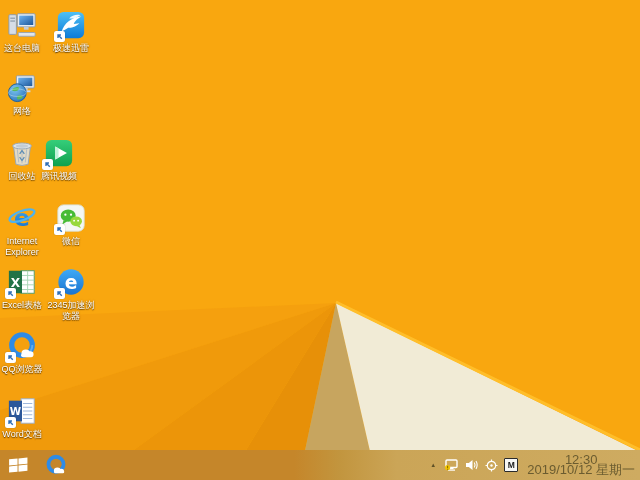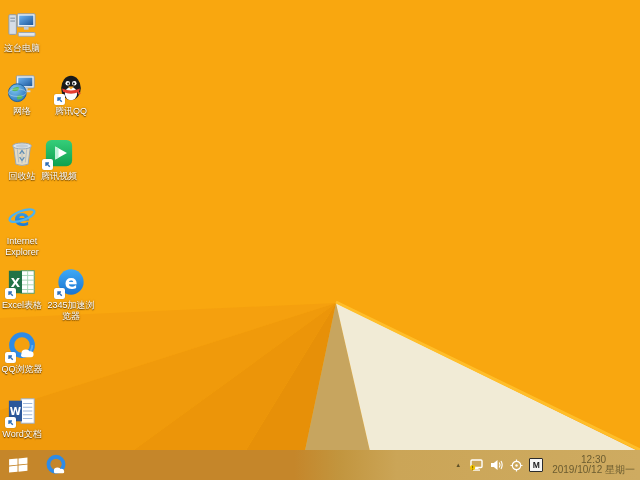--- a/index.html
+++ b/index.html
@@ -20,21 +20,21 @@
   .taskbar{position:absolute;left:0;top:450px;width:640px;height:30px;z-index:5;
            background:linear-gradient(90deg,#C5862A 0%,#C5862A 46%,#C2953E 53%,#CBA557 62%,#CEAB61 100%);
            display:flex;align-items:center;}
   .tb-btn{width:32px;height:30px;display:flex;align-items:center;justify-content:center;cursor:pointer;}
   .tray{margin-left:auto;display:flex;align-items:center;gap:6px;padding-right:5px;height:30px;}
   .chev{font-size:6px;color:#5f5127;line-height:6px;padding:2px;cursor:pointer;}
   .tray-ic{display:flex;align-items:center;justify-content:center;cursor:pointer;}
   .ime{width:12px;height:12px;background:#f7f7f5;border:1px solid #2b2b2b;border-radius:1px;
        font-size:8.5px;font-weight:bold;color:#1d1d1d;display:flex;align-items:center;
        justify-content:center;line-height:12px;cursor:pointer;}
-  .clock{font-size:10px;line-height:10px;color:#6b5c30;text-align:center;cursor:pointer;
+  .clock{font-size:13px;line-height:10px;color:#6b5c30;text-align:center;cursor:pointer;
          margin-left:3px;white-space:nowrap;}
 </style>
 </head>
 <body>
 
 <div class="stage">
 
   <svg class="wallpaper" width="640" height="480" viewBox="0 0 640 480">
     <rect x="0" y="0" width="640" height="480" fill="#F9A70F"></rect>
     <polygon points="0,318 336,303 0,410" fill="#F5A00E"></polygon>
@@ -60,20 +60,41 @@
         <rect x="3.5" y="11" width="5" height="1.6" fill="#9AA7B5"></rect>
         <rect x="11" y="4" width="19" height="14" rx="1" fill="#E8EEF4" stroke="#8E9AA8"></rect>
         <rect x="13" y="6" width="15" height="10" fill="url(#g-scr1)"></rect>
         <rect x="18" y="18" width="5" height="3" fill="#C3CCD6"></rect>
         <rect x="12" y="24" width="18" height="4" rx="1" fill="#DFE6ED" stroke="#97A3B1"></rect>
       </svg>
     </div>
     <div class="lbl">这台电脑</div>
   </div>
 
+  <div class="dicon" style="left:43px;top:10px">
+    <div class="art">
+      <svg width="30" height="30" viewBox="0 0 32 32">
+        <defs>
+            <linearGradient id="g-xl" x1="0" y1="0" x2="0" y2="1">
+          <stop offset="0" stop-color="#4FC0F5"></stop>
+              <stop offset="1" stop-color="#0C7BD8"></stop>
+            </linearGradient>
+          </defs>
+        <rect x="2" y="2" width="28" height="28" rx="6" fill="url(#g-xl)"></rect>
+        <path d="M6 23 C9 14 16 8 27 7 C22 10 20 12 19 15 L25 14 C21 18 16 19 13 19 C10 21 8 22 6 23 z" fill="#fff"></path>
+        <path d="M14 9 C17 5.5 22 4.5 26 5.5 L20 9 z" fill="#fff" opacity="0.9"></path>
+      </svg>
+      <span class="sc-arrow">
+        <svg width="11" height="11" viewBox="0 0 11 11">
+            <path d="M7.8 7.8 L4 4 M4 7 L4 4 L7 4" stroke="#2F6FB8" stroke-width="1.4" fill="none"></path>
+          </svg>
+      </span>
+    </div>
+    <div class="lbl">极速迅雷</div>
+  </div>
 
   <div class="dicon" style="left:-6px;top:73px">
     <div class="art">
       <svg width="30" height="30" viewBox="0 0 32 32">
         <defs>
           <linearGradient id="g-scr2" x1="0" y1="0" x2="1" y2="1">
             <stop offset="0" stop-color="#6DB3F2"></stop>
               <stop offset="1" stop-color="#1E5799"></stop>
             </linearGradient>
           <radialGradient id="g-globe" cx="0.35" cy="0.3" r="0.9">
@@ -87,41 +108,20 @@
         <rect x="14" y="18.5" width="11" height="2" fill="#CDD6DF"></rect>
         <circle cx="11" cy="21" r="9.5" fill="url(#g-globe)" stroke="#1B5E9E"></circle>
         <path d="M5 18 Q8 14 12 15 Q14 17 11 19 Q7 20 5 18 z" fill="#58B85C"></path>
         <path d="M12 24 Q16 23 17 26 Q14 29 11 28 Q10 25 12 24 z" fill="#58B85C"></path>
         <ellipse cx="11" cy="21" rx="9.5" ry="4" fill="none" stroke="rgba(255,255,255,0.45)" stroke-width="0.8"></ellipse>
       </svg>
     </div>
     <div class="lbl">网络</div>
   </div>
 
-  <div class="dicon" style="left:43px;top:73px">
-    <div class="art">
-      <svg width="30" height="30" viewBox="0 0 32 32">
-        <ellipse cx="16" cy="16" rx="10.5" ry="13" fill="#1A1A1A"></ellipse>
-        <ellipse cx="16" cy="22" rx="6.5" ry="7" fill="#FDFDFD"></ellipse>
-        <circle cx="12.5" cy="11" r="2.4" fill="#fff"></circle>
-          <circle cx="19.5" cy="11" r="2.4" fill="#fff"></circle>
-        <circle cx="13" cy="11.3" r="1.1" fill="#1A1A1A"></circle>
-          <circle cx="19" cy="11.3" r="1.1" fill="#1A1A1A"></circle>
-        <polygon points="13,14.5 19,14.5 16,17.5" fill="#F5A623"></polygon>
-        <path d="M6.5 16.5 Q16 21 25.5 16.5 L24.5 20 Q16 24 7.5 20 z" fill="#E43D30"></path>
-        <path d="M23 18 l3.5 4 l-3 1 z" fill="#E43D30"></path>
-      </svg>
-      <span class="sc-arrow">
-        <svg width="11" height="11" viewBox="0 0 11 11">
-            <path d="M7.8 7.8 L4 4 M4 7 L4 4 L7 4" stroke="#2F6FB8" stroke-width="1.4" fill="none"></path>
-          </svg>
-      </span>
-    </div>
-    <div class="lbl">腾讯QQ</div>
-  </div>
 
   <div class="dicon" style="left:-6px;top:138px">
     <div class="art">
       <svg width="30" height="30" viewBox="0 0 32 32">
         <path d="M7 9 L9.5 28 Q16 30.5 22.5 28 L25 9 z" fill="rgba(222,230,238,0.82)" stroke="#98A5B3"></path>
         <ellipse cx="16" cy="8.5" rx="10" ry="3.2" fill="#DBE3EA" stroke="#98A5B3"></ellipse>
         <ellipse cx="16" cy="8.5" rx="6.5" ry="1.8" fill="#C2CCD6"></ellipse>
         <path d="M11 12 L12.5 26 M16 12.5 L16 27 M21 12 L19.5 26" stroke="#AEBAC6" stroke-width="1" fill="none"></path>
         <path d="M13.5 17 l2.5 -3.5 l2.5 3.5 M18.5 20.5 l-2.5 3.5 l-2.5 -3.5" stroke="#5B8DB6" stroke-width="1.3" fill="none"></path>
       </svg>
@@ -160,20 +160,41 @@
               <stop offset="1" stop-color="#1269C7"></stop>
             </linearGradient>
           </defs>
         <text x="16" y="25" font-family="'DejaVu Sans',sans-serif" font-size="25" font-weight="bold" fill="url(#g-ie)" text-anchor="middle">e</text>
         <ellipse cx="16" cy="13.5" rx="14" ry="5" fill="none" stroke="#4FB3EF" stroke-width="2.4" transform="rotate(-20 16 13.5)"></ellipse>
       </svg>
     </div>
     <div class="lbl">Internet Explorer</div>
   </div>
 
+  <div class="dicon" style="left:43px;top:203px">
+    <div class="art">
+      <svg width="30" height="30" viewBox="0 0 32 32">
+        <rect x="2" y="2" width="28" height="28" rx="6" fill="#F4F7F4" stroke="#D9E1D9"></rect>
+        <ellipse cx="13" cy="13.5" rx="8" ry="6.5" fill="#46BB36"></ellipse>
+        <polygon points="8,18.5 6.8,23 12,19.5" fill="#46BB36"></polygon>
+        <circle cx="10" cy="12.5" r="1.2" fill="#fff"></circle>
+          <circle cx="16" cy="12.5" r="1.2" fill="#fff"></circle>
+        <ellipse cx="21.5" cy="19.5" rx="6.2" ry="5.2" fill="#97D83C"></ellipse>
+        <polygon points="25,23.5 26.5,27 21.5,24.2" fill="#97D83C"></polygon>
+        <circle cx="19.3" cy="18.8" r="1" fill="#fff"></circle>
+          <circle cx="23.6" cy="18.8" r="1" fill="#fff"></circle>
+      </svg>
+      <span class="sc-arrow">
+        <svg width="11" height="11" viewBox="0 0 11 11">
+            <path d="M7.8 7.8 L4 4 M4 7 L4 4 L7 4" stroke="#2F6FB8" stroke-width="1.4" fill="none"></path>
+          </svg>
+      </span>
+    </div>
+    <div class="lbl">微信</div>
+  </div>
 
   <div class="dicon" style="left:-6px;top:267px">
     <div class="art">
       <svg width="30" height="30" viewBox="0 0 32 32">
         <rect x="15" y="4" width="14" height="24" fill="#FFFFFF" stroke="#4E9B6F"></rect>
         <path d="M15 9 h14 M15 14 h14 M15 19 h14 M15 24 h14 M22 4 v24" stroke="#A8D5B5" stroke-width="1"></path>
         <rect x="2" y="4" width="14" height="24" fill="#217346"></rect>
         <text x="9" y="21" font-family="'DejaVu Sans',sans-serif" font-size="13" font-weight="bold" fill="#fff" text-anchor="middle">X</text>
       </svg>
       <span class="sc-arrow">

